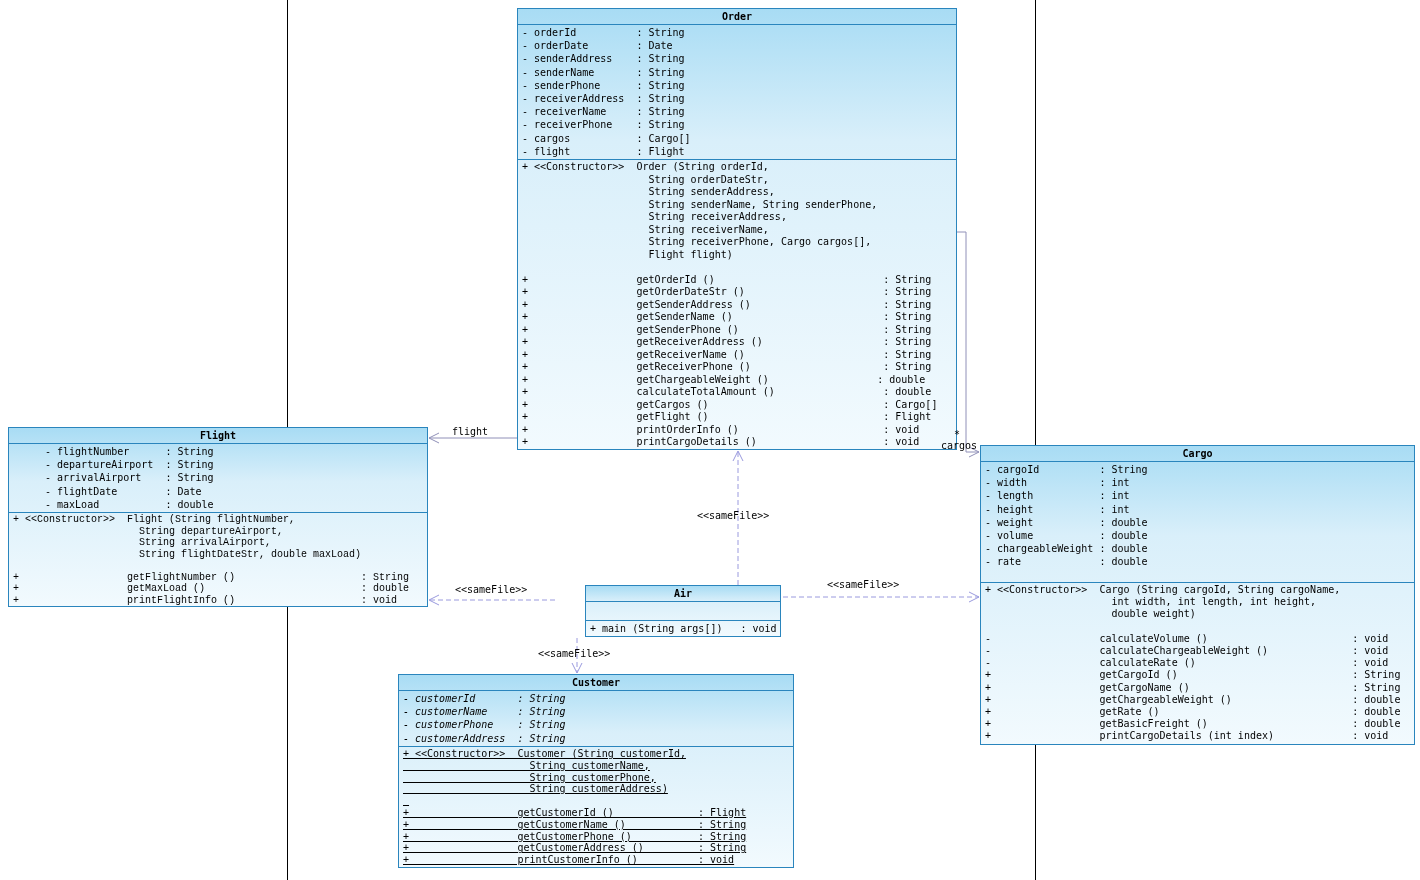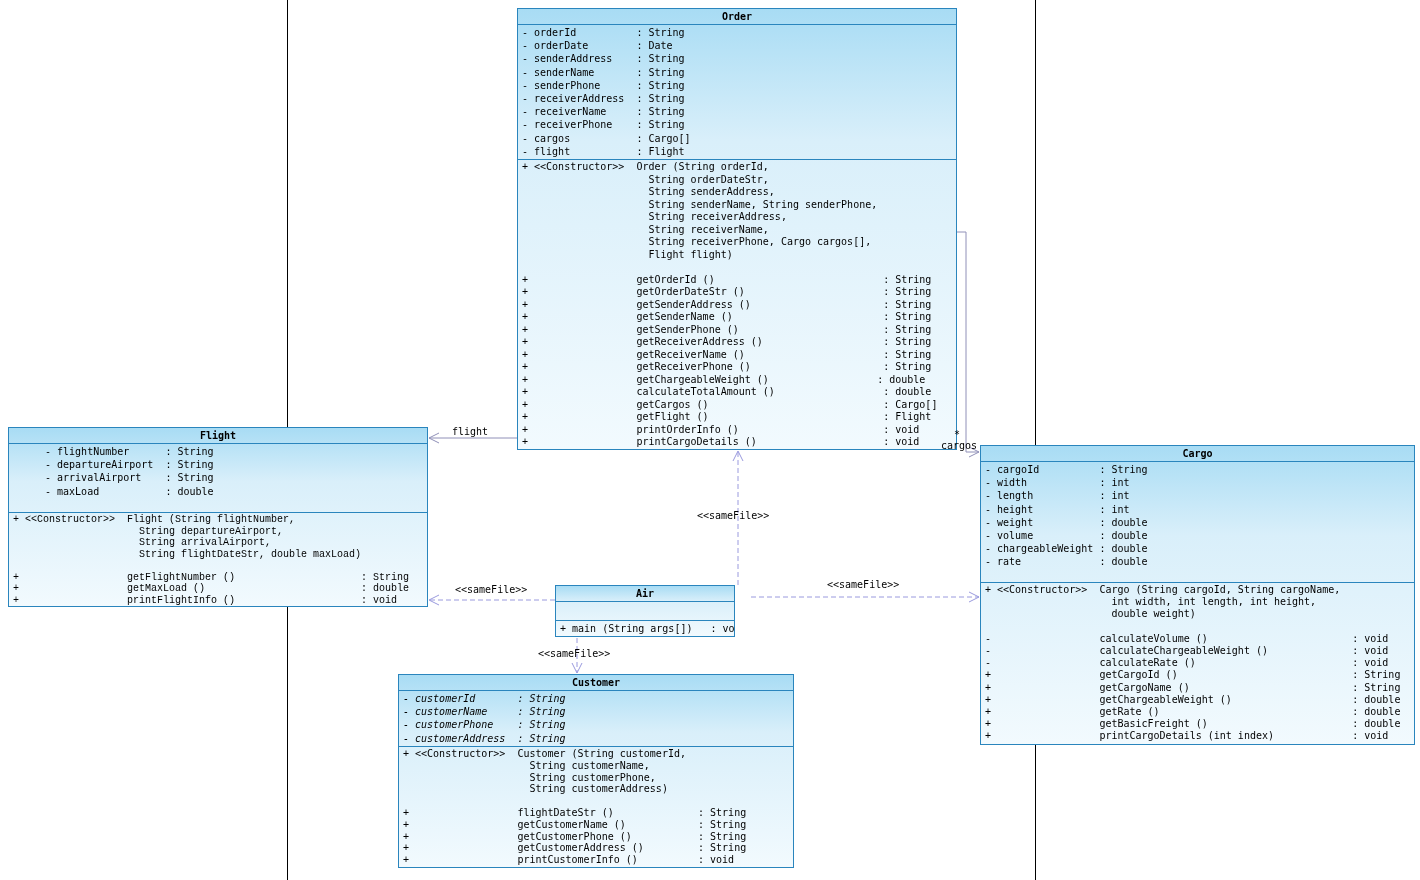--- a/index.html
+++ b/index.html
@@ -36,21 +36,21 @@
     padding:1px 3px 1px 4px;
     overflow:hidden;
   }
   .attrs{border-bottom:1px solid #2a85bd;}
   .methods{flex:1;}
   .code-line{white-space:pre;font-size:10px;color:#000;}
   .attrs .code-line{line-height:13.2px;}
   #c-order .methods .code-line{line-height:12.5px;}
   #c-flight .methods .code-line{line-height:11.5px;font-family:Liberation Mono, monospace;}
   #c-cargo .methods .code-line{line-height:12.2px;}
-  #c-customer .methods .code-line{line-height:11.8px;}
+  #c-customer .methods .code-line{line-height:11.8px;text-decoration:underline;}
   #c-air .methods .code-line{line-height:13px;}
 
   .edge-label{
     position:absolute;
     font-size:10px;color:#000;
     white-space:pre;
   }
 </style>
 </head>
 <body>
@@ -132,20 +132,21 @@
         <div class="code-line">+                  printCargoDetails ()                     : void</div>
       </div>
   </div>
 
   <div class="class-box" id="c-flight" style="left:8px;top:427px;width:420px;height:180px;">
     <div class="class-title">Flight</div>
     <div class="section attrs" style="height:69px;padding-left:36px;">
         <div class="code-line">- flightNumber      : String</div>
         <div class="code-line">- departureAirport  : String</div>
         <div class="code-line">- arrivalAirport    : String</div>
+        <div class="code-line">- flightDate        : Date</div>
         <div class="code-line">- maxLoad           : double</div>
       </div>
     <div class="section methods">
         <div class="code-line">+ &lt;&lt;Constructor&gt;&gt;  Flight (String flightNumber,</div>
         <div class="code-line">                     String departureAirport,</div>
         <div class="code-line">                     String arrivalAirport,</div>
         <div class="code-line">                     String flightDateStr, double maxLoad)</div>
         <div class="code-line">&nbsp;</div>
         <div class="code-line">+                  getFlightNumber ()                     : String</div>
         <div class="code-line">+                  getMaxLoad ()                          : double</div>
@@ -175,21 +176,21 @@
         <div class="code-line">-                  calculateRate ()                          : void</div>
         <div class="code-line">+                  getCargoId ()                             : String</div>
         <div class="code-line">+                  getCargoName ()                           : String</div>
         <div class="code-line">+                  getChargeableWeight ()                    : double</div>
         <div class="code-line">+                  getRate ()                                : double</div>
         <div class="code-line">+                  getBasicFreight ()                        : double</div>
         <div class="code-line">+                  printCargoDetails (int index)             : void</div>
       </div>
   </div>
 
-  <div class="class-box" id="c-air" style="left:555px;top:585px;width:180px;height:52px;">
+  <div class="class-box" id="c-air" style="left:585px;top:585px;width:196px;height:52px;">
     <div class="class-title">Air</div>
     <div class="section attrs" style="height:19px;"></div>
     <div class="section methods">
         <div class="code-line">+ main (String args[])   : void</div>
       </div>
   </div>
 
   <div class="class-box" id="c-customer" style="left:398px;top:674px;width:396px;height:194px;">
     <div class="class-title">Customer</div>
     <div class="section attrs" style="height:56px;font-style:italic;">
@@ -197,21 +198,21 @@
         <div class="code-line">- customerName     : String</div>
         <div class="code-line">- customerPhone    : String</div>
         <div class="code-line">- customerAddress  : String</div>
       </div>
     <div class="section methods">
         <div class="code-line">+ &lt;&lt;Constructor&gt;&gt;  Customer (String customerId,</div>
         <div class="code-line">                     String customerName,</div>
         <div class="code-line">                     String customerPhone,</div>
         <div class="code-line">                     String customerAddress)</div>
         <div class="code-line">&nbsp;</div>
-        <div class="code-line">+                  flightDateStr ()              : String</div>
+        <div class="code-line">+                  getCustomerId ()              : Flight</div>
         <div class="code-line">+                  getCustomerName ()            : String</div>
         <div class="code-line">+                  getCustomerPhone ()           : String</div>
         <div class="code-line">+                  getCustomerAddress ()         : String</div>
         <div class="code-line">+                  printCustomerInfo ()          : void</div>
       </div>
   </div>
 
   <div class="edge-label" style="left:452px;top:426px;">flight</div>
   <div class="edge-label" style="left:954px;top:429px;">*</div>
   <div class="edge-label" style="left:941px;top:440px;">cargos</div>

